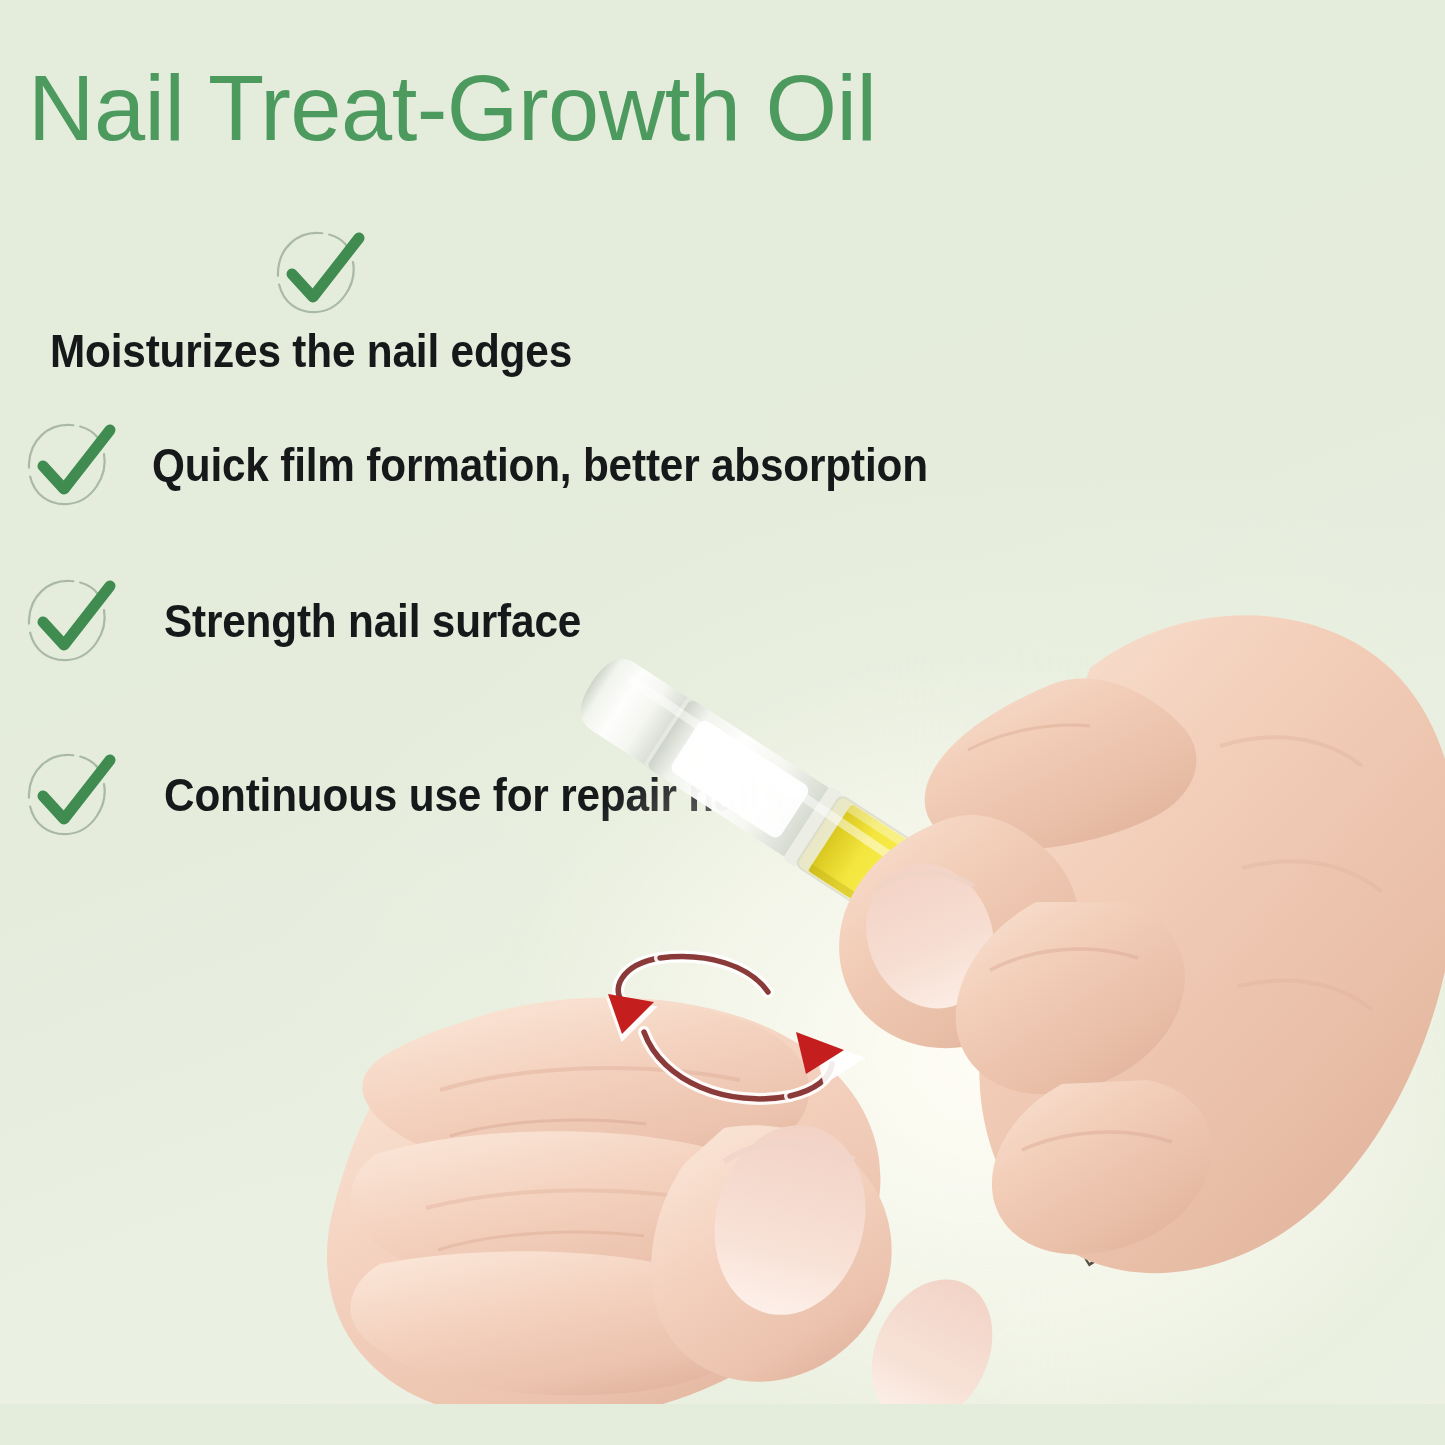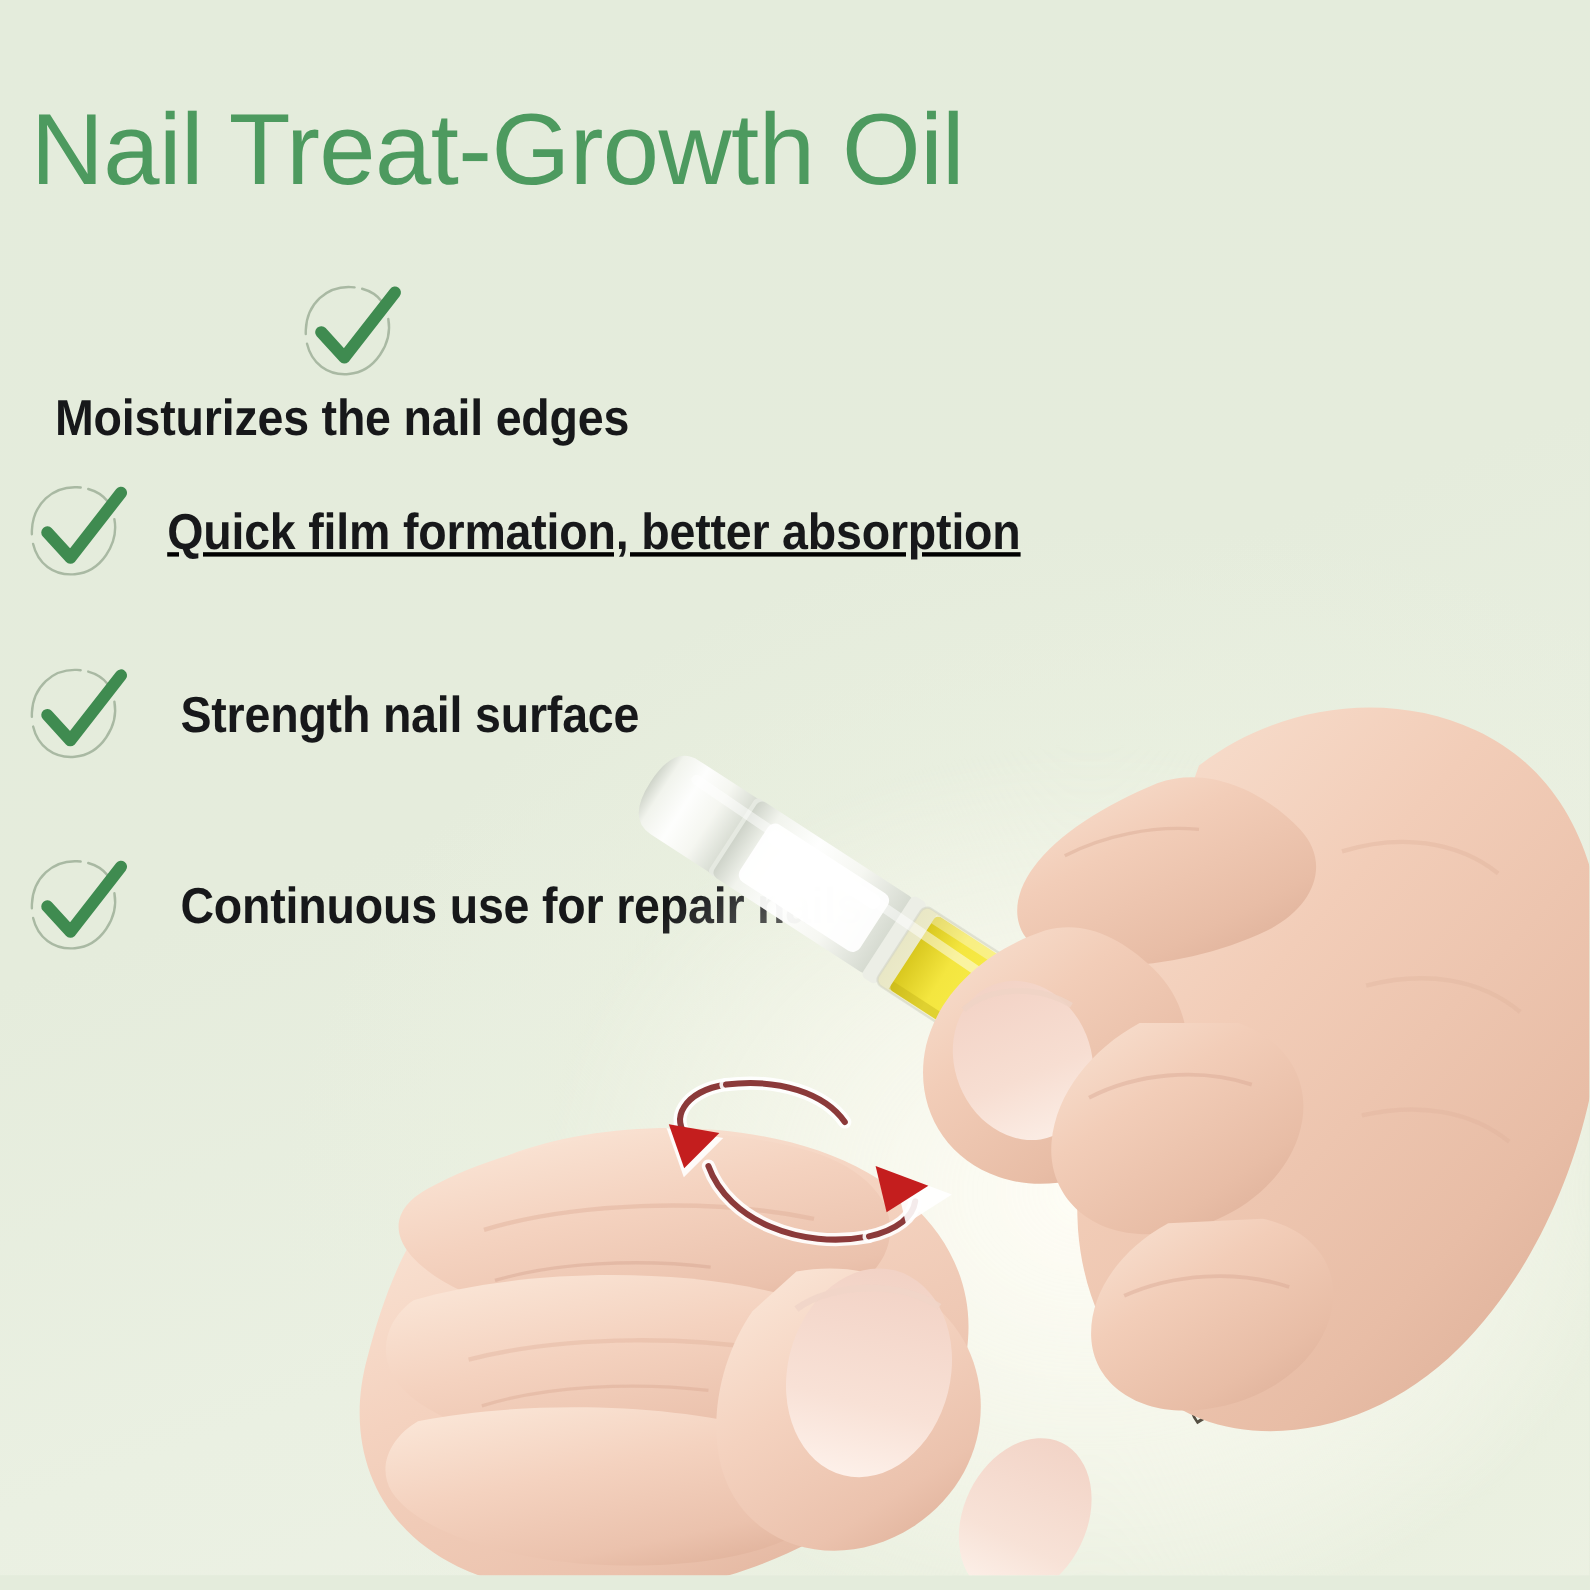--- a/index.html
+++ b/index.html
@@ -6,37 +6,36 @@
   body{
     width:1445px;height:1445px;overflow:hidden;
     font-family:"Liberation Sans", sans-serif;
     background:#e4ecdc;
   }
   #stage{
     position:relative;width:1445px;height:1404px;overflow:hidden;
     background:
       radial-gradient(ellipse 1100px 900px at 72% 78%, #f3f6ea 0%, #eaf0e0 38%, rgba(228,236,220,0) 72%),
       linear-gradient(160deg,#e4ecdc 0%,#e5ecdc 45%,#eaf0e2 70%,#eef2e6 100%);
-    margin-top: 28px;
   }
 
   
   #title{
     position:absolute;left:28px;top:62px;
     font-size:92px;line-height:1.0;
     letter-spacing:-0.5px;
     font-weight:500;
     color:#4d9a5f;
     white-space:nowrap;
   }
 
   
   .bullet{position:absolute;display:flex;align-items:center;}
   .b1{left:18px;top:222px;flex-direction:column;}
-  .b2{left:18px;top:404px;text-decoration:underline;}
+  .b2{left:18px;top:414px;}
   .b3{left:18px;top:570px;}
   .b4{left:18px;top:744px;}
 
   .check-wrap{
     position:relative;width:102px;height:102px;flex:0 0 102px;
   }
   .check-wrap svg{position:absolute;left:0;top:0;width:102px;height:102px;overflow:visible;}
 
   .bullet-text{
     font-size:46px;

